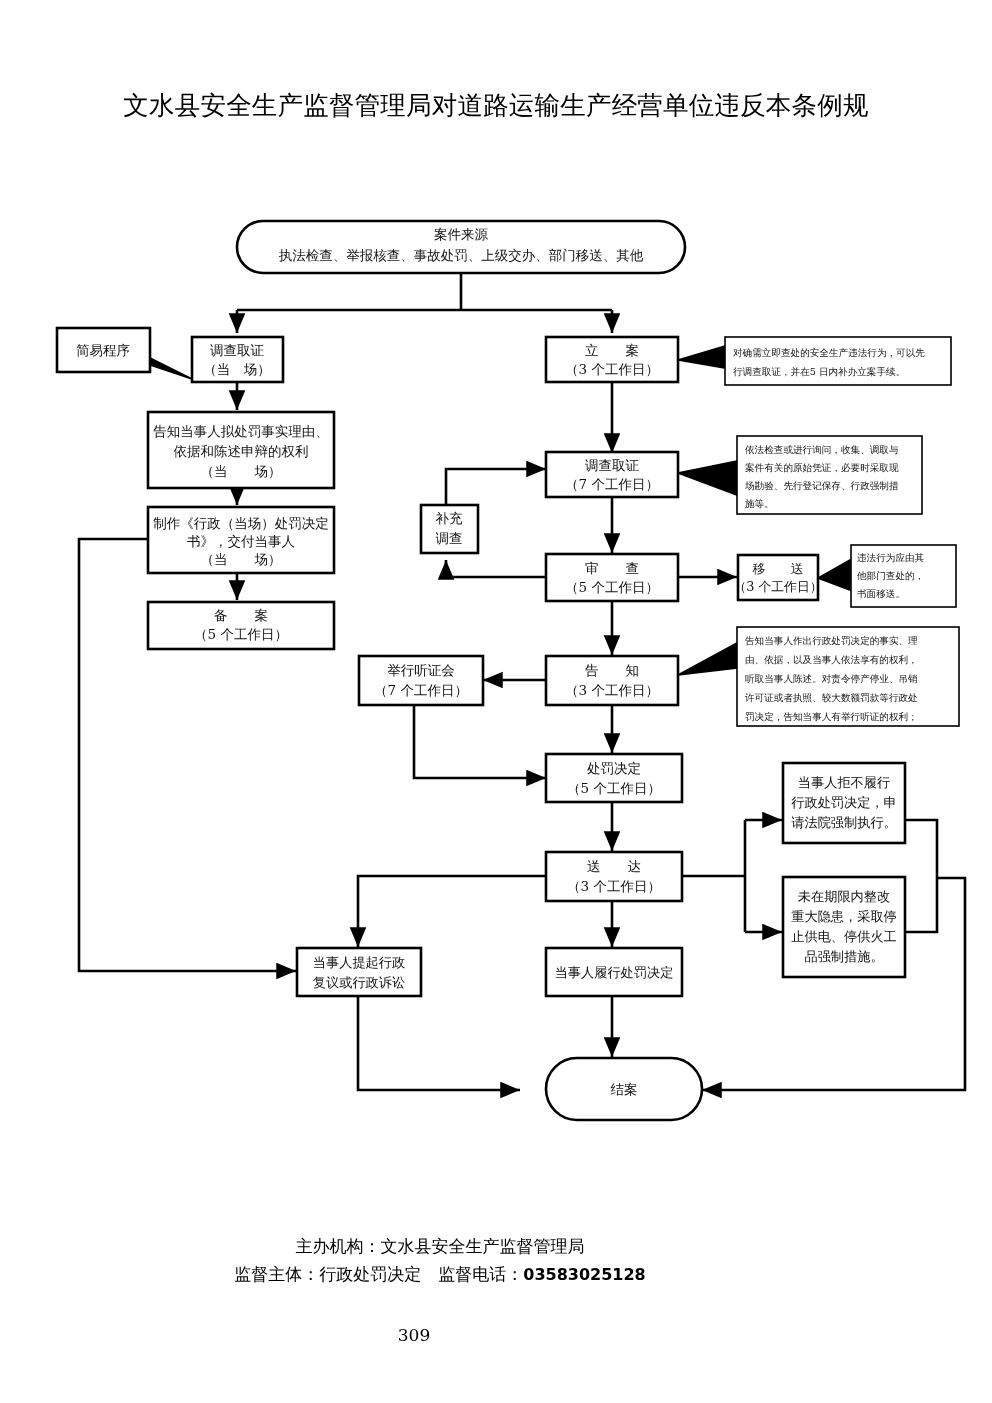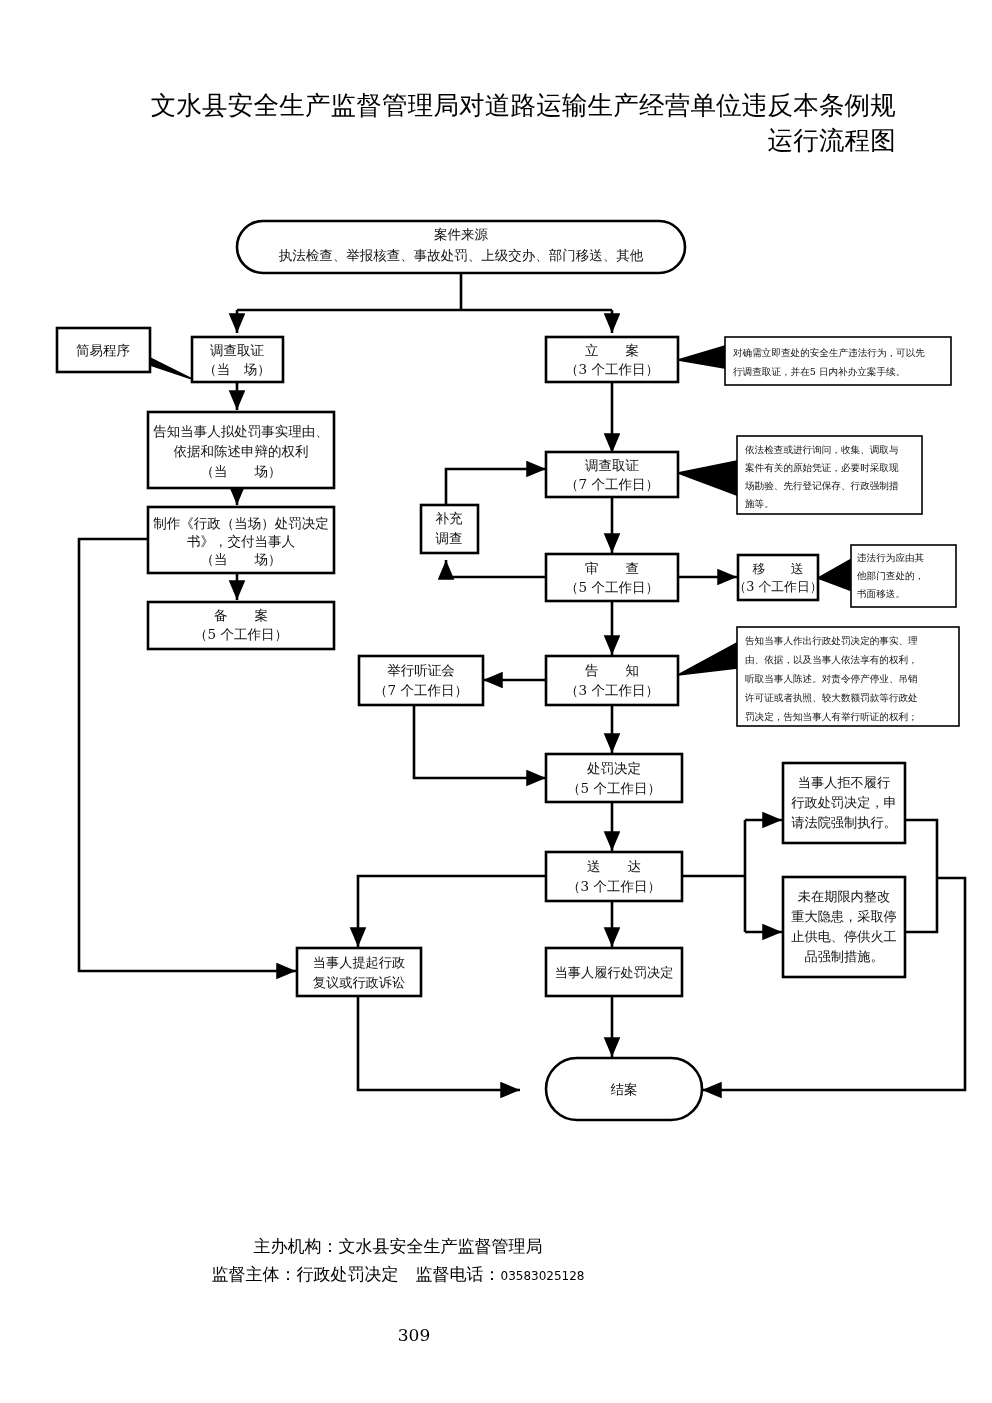--- a/index.html
+++ b/index.html
@@ -18,21 +18,21 @@
   .page {
     position: relative;
     width: 992px;
     height: 1403px;
   }
   .title {
     position: absolute;
     left: 96px;
     top: 88px;
     width: 800px;
-    text-align: right;
+    text-align: center;
     font-family: "DejaVu Serif", "Liberation Serif", serif;
     font-size: 25.5px;
     line-height: 35px;
     letter-spacing: 0.2px;
     font-weight: 500;
   }
   .diagram {
     position: absolute;
     left: 0;
     top: 205px;
@@ -88,47 +88,47 @@
   }
   .footer {
     position: absolute;
     left: 0;
     top: 1232px;
     width: 796px;
     text-align: center;
     font-family: "DejaVu Serif", "Liberation Serif", serif;
     font-size: 17px;
     line-height: 28px;
+    padding-left: 42px;
   }
   .footer .line {
     display: block;
   }
   .footer .tel {
-    font-weight: normal;
+    font-weight: bold;
     font-family: "DejaVu Sans", "Liberation Sans", sans-serif;
-    font-size: 12px;
+    font-size: 16px;
   }
   .pagenum {
     position: absolute;
     left: 0;
     top: 1325px;
     width: 828px;
     text-align: center;
     font-family: "DejaVu Serif", "Liberation Serif", serif;
     font-size: 17px;
   }
 </style>
 </head>
 <body>
 
 <div class="page">
 
   <div class="title">
     <div>文水县安全生产监督管理局对道路运输生产经营单位违反本条例规</div>
-    <div>运行流程图</div>
   </div>
 
   <div class="diagram">
     <svg width="992" height="930" viewBox="0 0 992 930" xmlns="http://www.w3.org/2000/svg">
       <defs>
         <marker id="arrow" markerWidth="9" markerHeight="9" refX="7.6" refY="3.2" orient="auto" markerUnits="strokeWidth">
           <path d="M0,0 L0,6.4 L7.6,3.2 z" fill="#000"></path>
         </marker>
       </defs>
 

